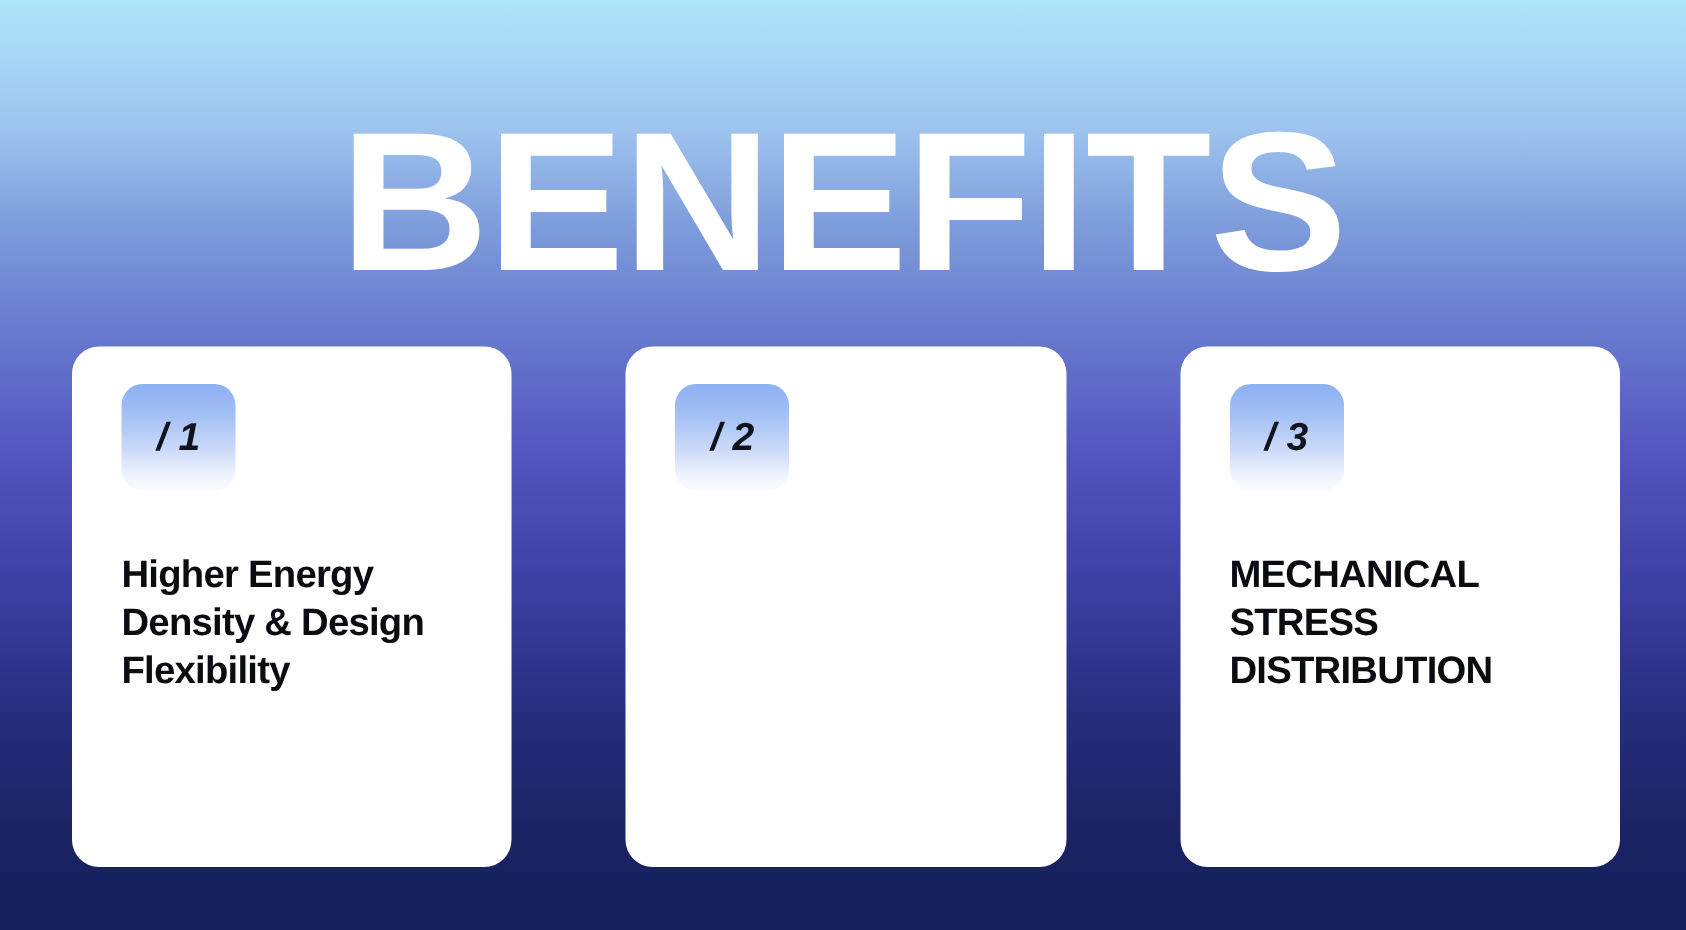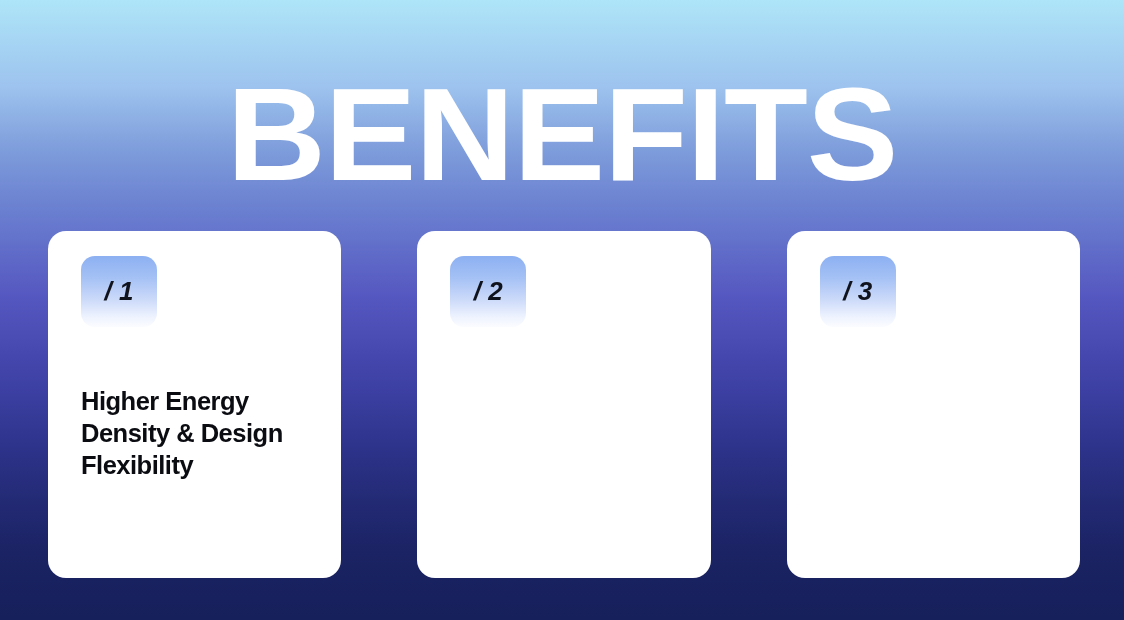--- a/index.html
+++ b/index.html
@@ -90,21 +90,21 @@
     font-weight: bold;
     font-size: 26px;
     line-height: 26px;
     color: #10121c;
     letter-spacing: 0px;
     font-style: italic;
     white-space: nowrap;
   }
 
   .card-title {
-    margin-top: 58px;
+    margin-top: 40px;
     width: 225px;
     font-family: "Liberation Sans", sans-serif;
     font-weight: bold;
     font-size: 25.5px;
     line-height: 32px;
     letter-spacing: -0.5px;
     color: #0b0c12;
   }
 
   .card-title.upper {
@@ -130,16 +130,17 @@
     <div class="card">
       <div class="badge">
         <span class="badge-label">/ 2</span>
       </div>
     </div>
 
     <div class="card">
       <div class="badge">
         <span class="badge-label">/ 3</span>
       </div>
+      <div class="card-title upper">MECHANICAL STRESS DISTRIBUTION</div>
     </div>
 
   </div>
 </div>
 
 </body></html>

